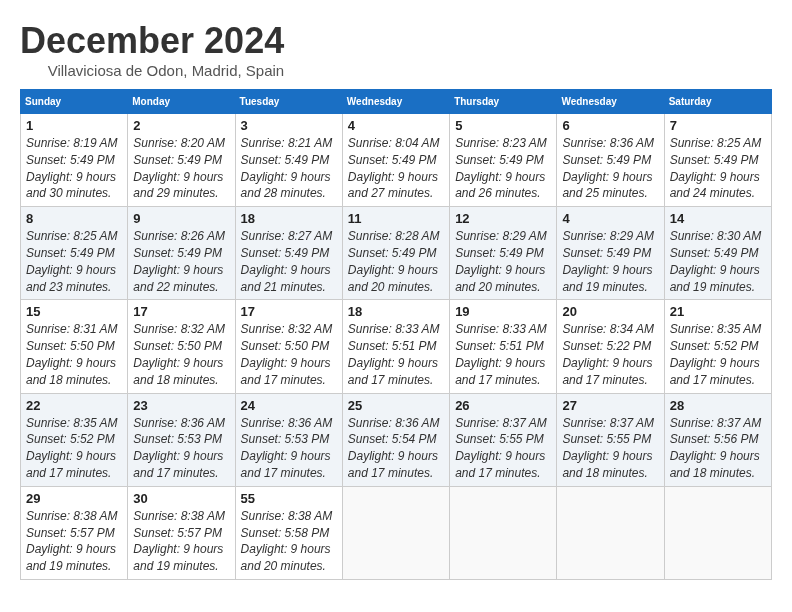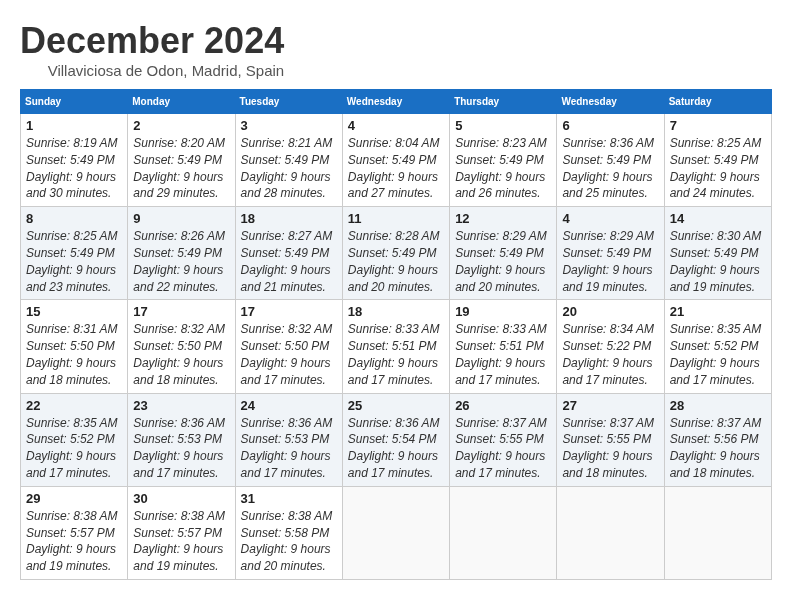--- a/index.html
+++ b/index.html
@@ -333,21 +333,21 @@
 and 19 minutes.</div>
         </td>
         <td>
           <span class="day-num">30</span>
           <div class="day-info" style="white-space: pre-line;">Sunrise: 8:38 AM
 Sunset: 5:57 PM
 Daylight: 9 hours
 and 19 minutes.</div>
         </td>
         <td>
-          <span class="day-num">31</span>
+          <span class="day-num">55</span>
           <div class="day-info" style="white-space: pre-line;">Sunrise: 8:38 AM
 Sunset: 5:58 PM
 Daylight: 9 hours
 and 20 minutes.</div>
         </td>
         <td class="empty-cell"></td>
         <td class="empty-cell"></td>
         <td class="empty-cell"></td>
         <td class="empty-cell"></td>
       </tr>

